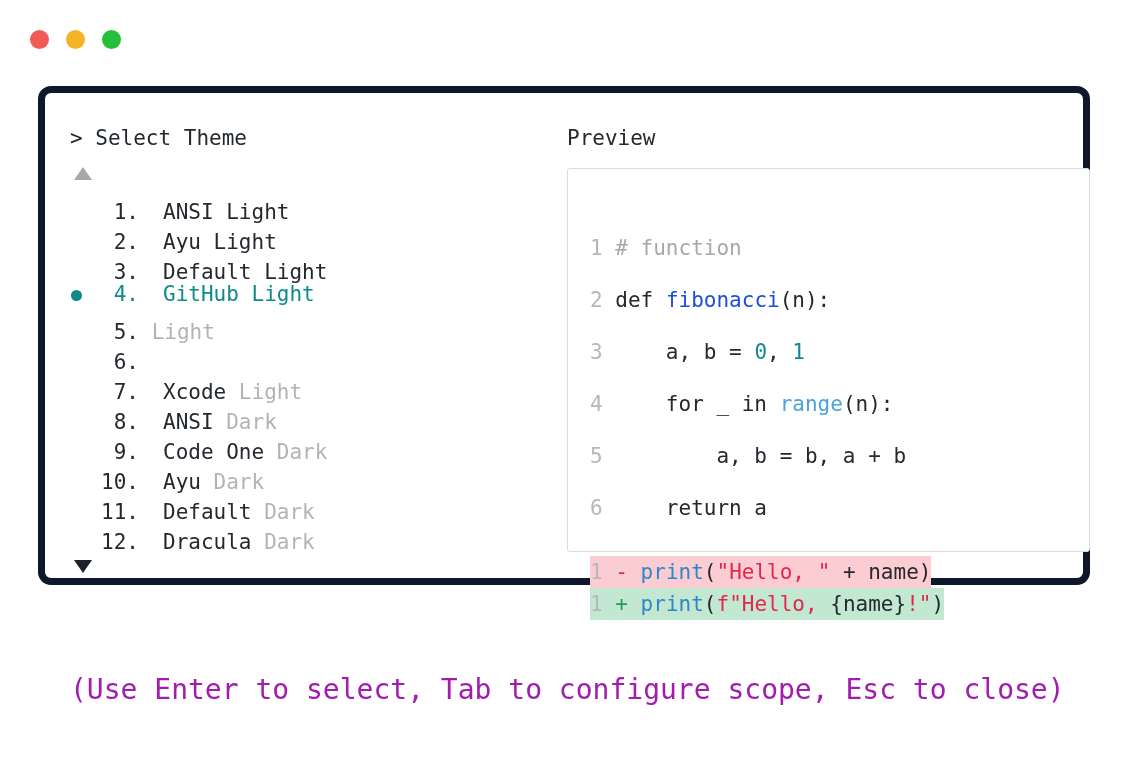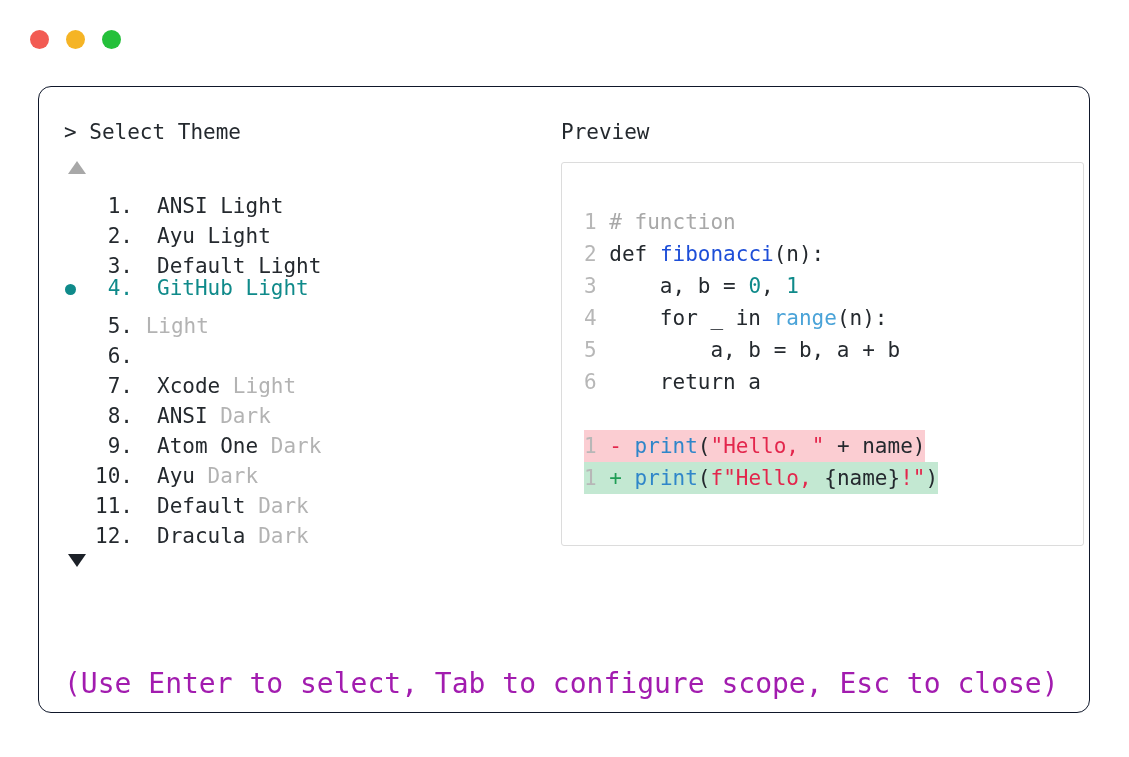--- a/index.html
+++ b/index.html
@@ -18,23 +18,23 @@
   }
   .dot{width:19px;height:19px;border-radius:50%;}
   .dot.red{background:#f25b53;}
   .dot.yellow{background:#f5b425;}
   .dot.green{background:#24c03a;}
 
   
   .card{
     position:absolute;
     left:38px; top:86px;
-    width:1052px; height:627px;
+    width:1052px; height:499px;
     box-sizing:border-box;
-    border:1px solid #0f172a;
+    border:7px solid #0f172a;
     border-radius:13px;
     background:#ffffff;
   }
 
   .card-inner{
     position:absolute;
     left:25px; top:30px;
     right:22px; bottom:20px;
   }
 
@@ -128,21 +128,21 @@
     background:#ffffff;
   }
   .code{
     position:absolute;
     left:22px; top:43px;
     right:6px;
     font-size:21px;
     line-height:32px;
     white-space:pre;
   }
-  .code-line{ white-space:pre; height:32px; }
+  .code-line{ white-space:pre; height:32px;margin-top:20px; }
   .ln{ color:#b7b7b7; }
   .k-comment{color:#a8a8a8;}
   .k-kw{color:#24292e;}
   .k-fn{color:#1d4ed8;}
   .k-num{color:#0f8a8a;}
   .k-builtin{color:#4aa3d8;}
   .k-plain{color:#24292e;}
   .k-str{color:#e3264c;}
   .k-call{color:#2f86c9;}
 
@@ -174,21 +174,21 @@
 
         <ul class="theme-list" id="theme-list">
             <li class="theme-row"><span class="bullet-cell"></span><span class="idx">1.</span><span class="name">ANSI Light</span><span class="suffix"></span></li>
             <li class="theme-row"><span class="bullet-cell"></span><span class="idx">2.</span><span class="name">Ayu Light</span><span class="suffix"></span></li>
             <li class="theme-row"><span class="bullet-cell"></span><span class="idx">3.</span><span class="name">Default Light</span><span class="suffix"></span></li>
             <li class="theme-row selected"><span class="bullet-cell"><span class="bullet"></span></span><span class="idx">4.</span><span class="name">GitHub Light</span><span class="suffix"></span></li>
             <li class="theme-row"><span class="bullet-cell"></span><span class="idx">5.</span><span class="suffix"> Light</span></li>
             <li class="theme-row"><span class="bullet-cell"></span><span class="idx">6.</span><span class="suffix"></span></li>
             <li class="theme-row"><span class="bullet-cell"></span><span class="idx">7.</span><span class="name">Xcode</span><span class="suffix"> Light</span></li>
             <li class="theme-row"><span class="bullet-cell"></span><span class="idx">8.</span><span class="name">ANSI</span><span class="suffix"> Dark</span></li>
-            <li class="theme-row"><span class="bullet-cell"></span><span class="idx">9.</span><span class="name">Atom One</span><span class="suffix"> Dark</span></li>
+            <li class="theme-row"><span class="bullet-cell"></span><span class="idx">9.</span><span class="name">Code One</span><span class="suffix"> Dark</span></li>
             <li class="theme-row"><span class="bullet-cell"></span><span class="idx">10.</span><span class="name">Ayu</span><span class="suffix"> Dark</span></li>
             <li class="theme-row"><span class="bullet-cell"></span><span class="idx">11.</span><span class="name">Default</span><span class="suffix"> Dark</span></li>
             <li class="theme-row"><span class="bullet-cell"></span><span class="idx">12.</span><span class="name">Dracula</span><span class="suffix"> Dark</span></li>
           </ul>
 
         <div class="arrow-down"></div>
       </div>
 
       <div class="col-right">
         <div class="panel-head">Preview</div>

